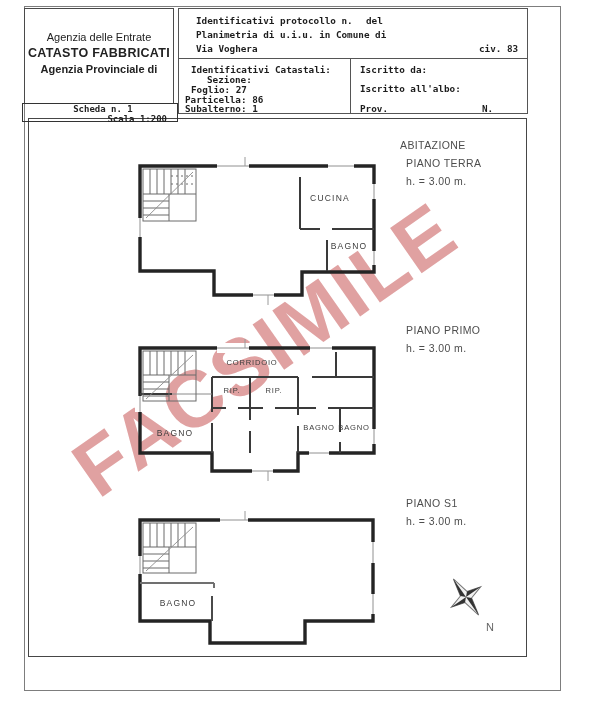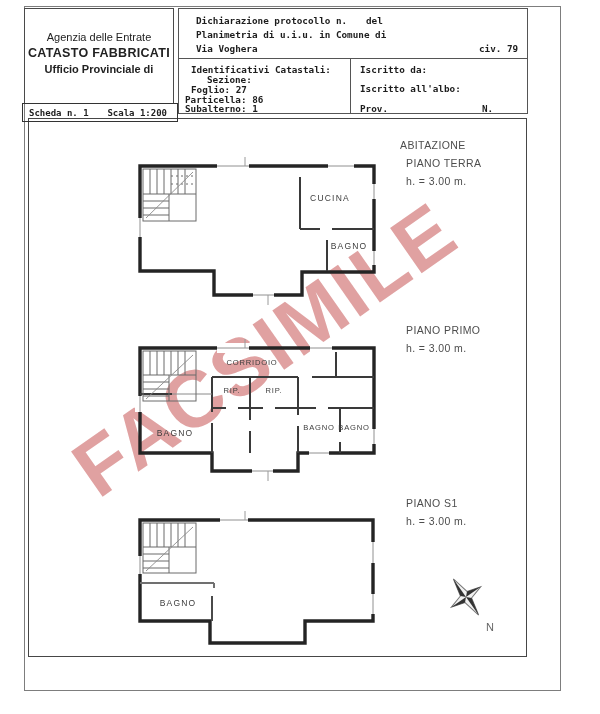--- a/index.html
+++ b/index.html
@@ -8,21 +8,21 @@
   .abs{position:absolute;}
   
   #outer-border{left:24px;top:6px;width:535px;height:683px;border:1px solid #7d7d7d;z-index:3;pointer-events:none;}
   
   #agency-box{left:24px;top:8px;width:148px;height:94px;border:1px solid #4a4a4a;text-align:center;z-index:4;background:transparent;}
   #agency-box .l1{margin-top:22px;font-size:11px;font-weight:normal;}
   #agency-box .l2{margin-top:3px;font-size:12.5px;font-weight:bold;letter-spacing:.3px;}
   #agency-box .l3{margin-top:3px;font-size:11px;font-weight:bold;}
   
   #scheda-box{left:22px;top:103px;width:154px;height:17px;border:1.5px solid #333;z-index:4;
-     font-family:"DejaVu Sans Mono",monospace;font-size:9px;font-weight:bold;display:flex;align-items:center;}
+     font-family:"DejaVu Sans Mono",monospace;font-size:9px;font-weight:bold;display:flex;align-items:center;flex-direction:column;}
   #scheda-box .num{padding-left:6px;}
   #scheda-box .scale{margin-left:auto;padding-right:10px;text-align:center;}
   
   #protocol-box{left:178px;top:8px;width:348px;height:104px;border:1px solid #555;z-index:4;
      font-family:"DejaVu Sans Mono",monospace;font-size:9.3px;font-weight:bold;color:#1d1d1d;}
   #protocol-top{position:absolute;left:0;top:0;width:100%;height:49px;border-bottom:1px solid #555;}
   #protocol-top .row{position:absolute;left:17px;white-space:pre;}
   #cadastral{position:absolute;left:0;top:50px;width:171px;height:54px;border-right:1px solid #555;}
   #cadastral div{position:absolute;white-space:pre;}
   #compiler{position:absolute;left:171px;top:50px;right:0;height:54px;}
@@ -47,35 +47,35 @@
 <div id="page">
 
   <div id="watermark" class="abs" style="color: rgb(220, 149, 149);">FACSIMILE</div>
 
   <div id="outer-border" class="abs"></div>
   <div id="drawing-frame" class="abs"></div>
 
   <div id="agency-box" class="abs">
     <div class="l1">Agenzia delle Entrate</div>
     <div class="l2">CATASTO FABBRICATI</div>
-    <div class="l3">Ufficio Provinciale di</div>
+    <div class="l3">Agenzia Provinciale di</div>
   </div>
 
   <div id="scheda-box" class="abs">
     <span class="num">Scheda n. 1</span>
     <span class="scale">Scala 1:200</span>
   </div>
 
   <div id="protocol-box" class="abs">
     <div id="protocol-top">
-      <span class="row" style="top:6px;">Dichiarazione protocollo n.</span>
+      <span class="row" style="top:6px;">Identificativi protocollo n.</span>
       <span class="row" style="top:6px;left:187px;">del</span>
       <span class="row" style="top:20px;">Planimetria di u.i.u. in Comune di</span>
       <span class="row" style="top:34px;">Via Voghera</span>
-      <span class="row" style="top:34px;left:300px;">civ. 79</span>
+      <span class="row" style="top:34px;left:300px;">civ. 83</span>
     </div>
     <div id="cadastral">
       <div style="left:12px;top:5px;">Identificativi Catastali:</div>
       <div style="left:28px;top:15px;">Sezione:</div>
       <div style="left:12px;top:25px;">Foglio: 27</div>
       <div style="left:6px;top:35px;">Particella: 86</div>
       <div style="left:6px;top:44px;">Subalterno: 1</div>
     </div>
     <div id="compiler">
       <div style="left:10px;top:5px;">Iscritto da:</div>

